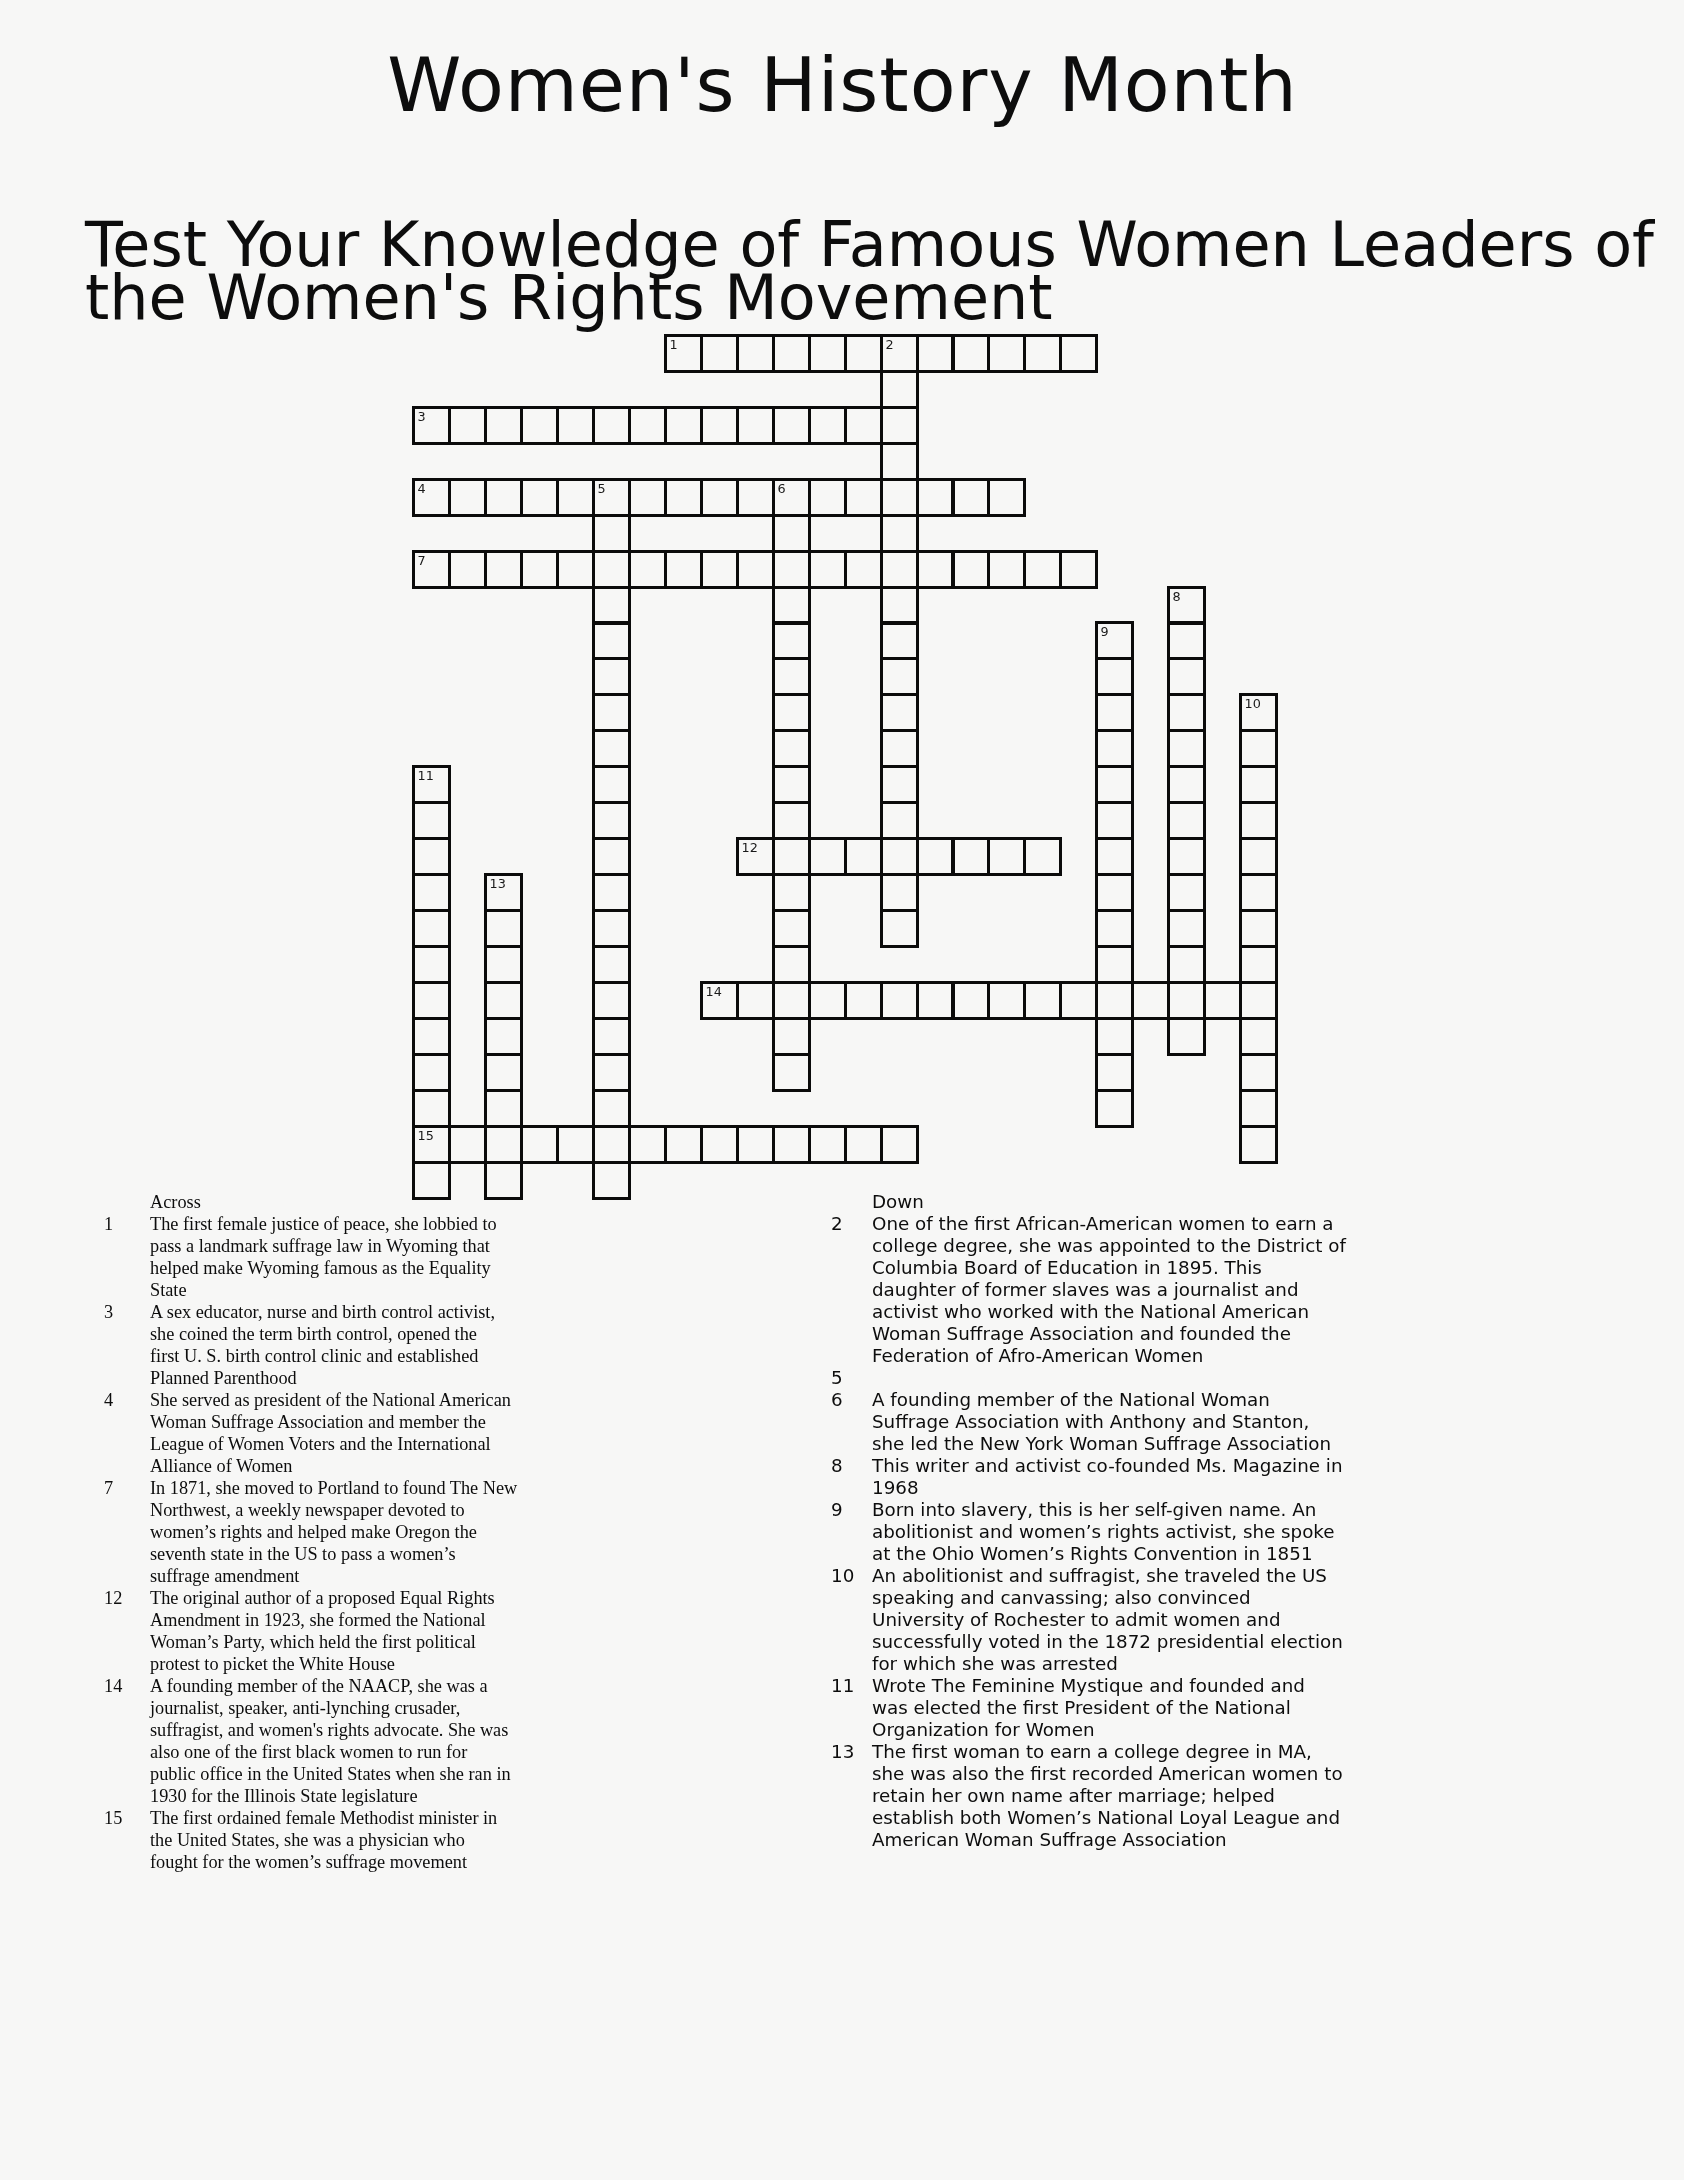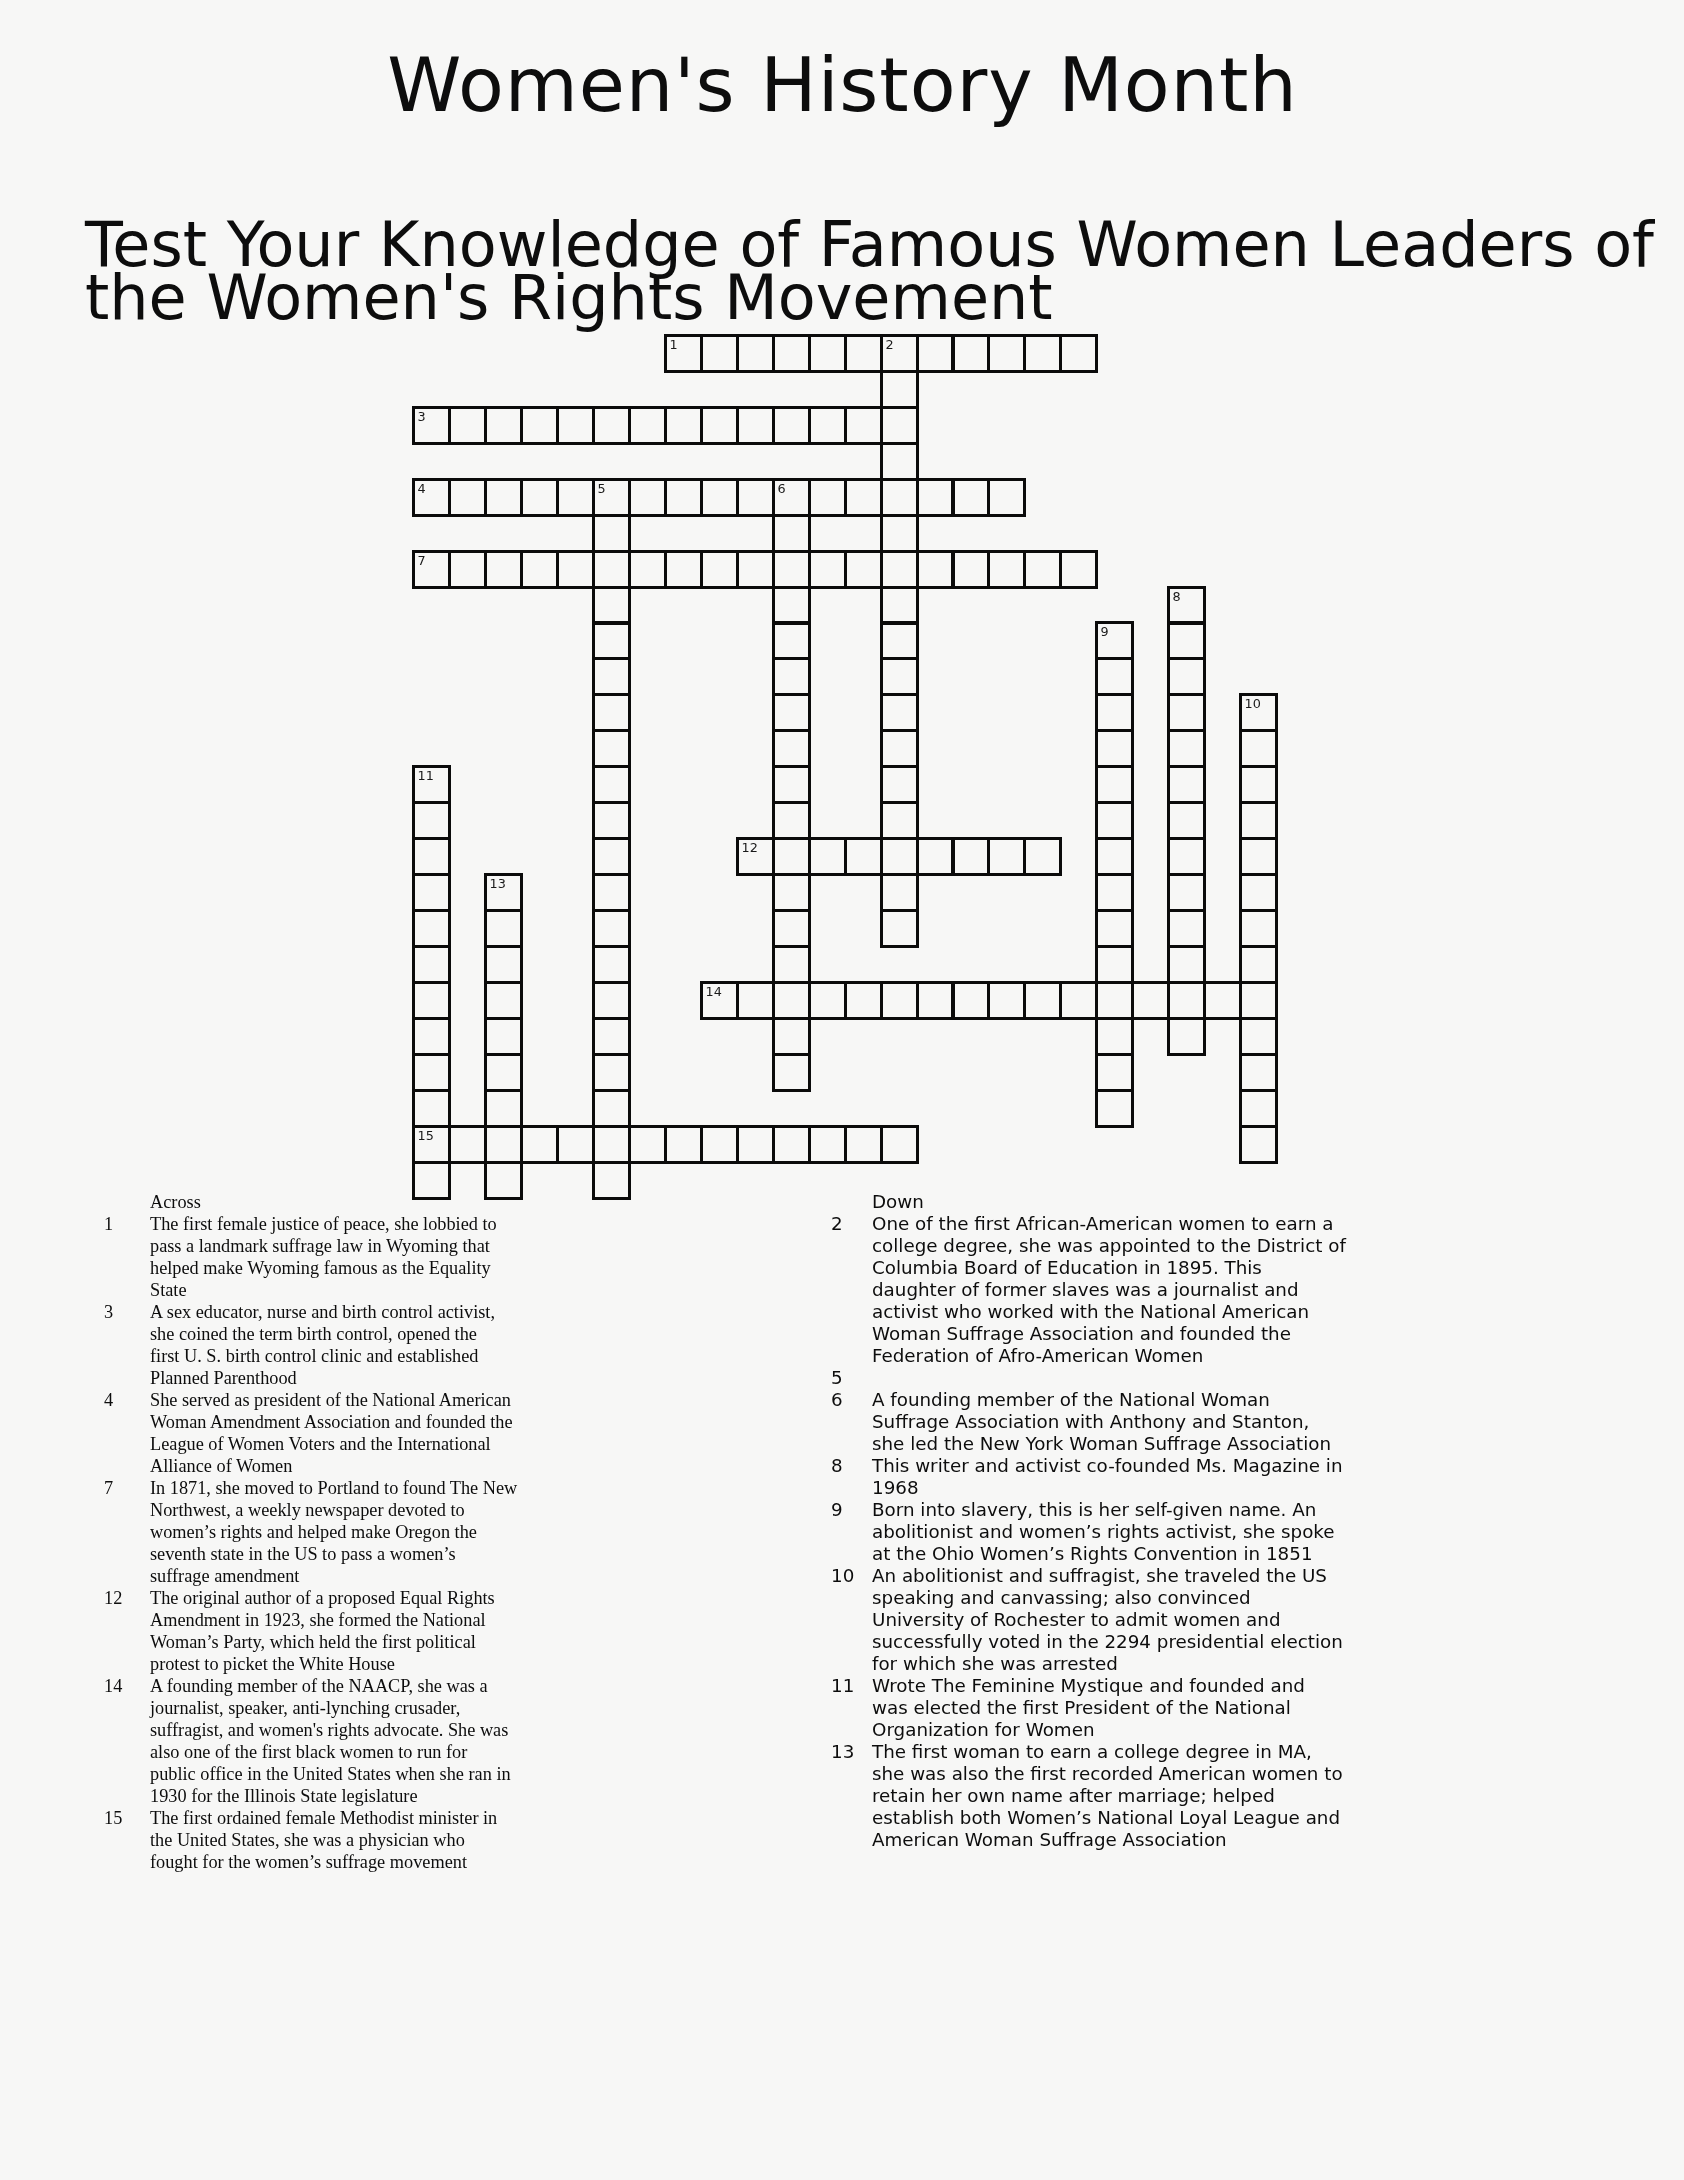--- a/index.html
+++ b/index.html
@@ -319,21 +319,21 @@
         <div class="clue">
           <span class="cnum">3</span>
           <span class="ctext">A sex educator, nurse and birth control activist,
 she coined the term birth control, opened the
 first U. S. birth control clinic and established
 Planned Parenthood</span>
         </div>
         <div class="clue">
           <span class="cnum">4</span>
           <span class="ctext">She served as president of the National American
-Woman Amendment Association and founded the
+Woman Suffrage Association and member the
 League of Women Voters and the International
 Alliance of Women</span>
         </div>
         <div class="clue">
           <span class="cnum">7</span>
           <span class="ctext">In 1871, she moved to Portland to found The New
 Northwest, a weekly newspaper devoted to
 women’s rights and helped make Oregon the
 seventh state in the US to pass a women’s
 suffrage amendment</span>
@@ -394,21 +394,21 @@
           <span class="cnum">9</span>
           <span class="ctext">Born into slavery, this is her self-given name. An
 abolitionist and women’s rights activist, she spoke
 at the Ohio Women’s Rights Convention in 1851</span>
         </div>
         <div class="clue">
           <span class="cnum">10</span>
           <span class="ctext">An abolitionist and suffragist, she traveled the US
 speaking and canvassing; also convinced
 University of Rochester to admit women and
-successfully voted in the 2294 presidential election
+successfully voted in the 1872 presidential election
 for which she was arrested</span>
         </div>
         <div class="clue">
           <span class="cnum">11</span>
           <span class="ctext">Wrote The Feminine Mystique and founded and
 was elected the first President of the National
 Organization for Women</span>
         </div>
         <div class="clue">
           <span class="cnum">13</span>

